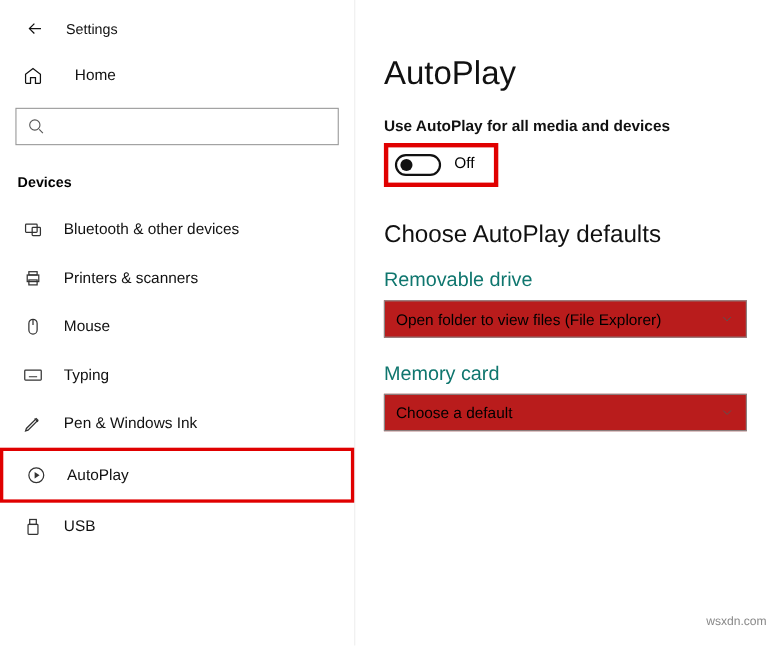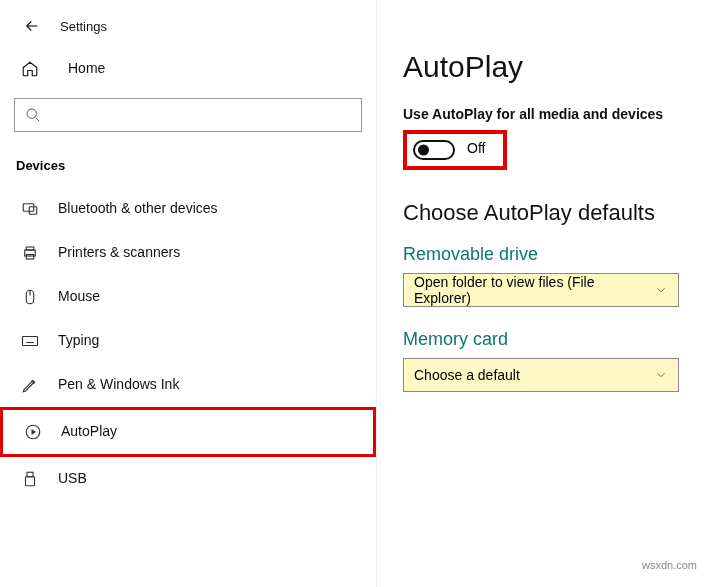--- a/index.html
+++ b/index.html
@@ -20,21 +20,21 @@
 .highlight-red { border: 3px solid #e00000; }
 .content { flex: 1; padding: 50px 26px 20px 26px; }
 .page-title { font-size: 30px; font-weight: 400; color: #111; margin-bottom: 22px; }
 .setting-label { font-size: 14px; color: #111; margin-bottom: 8px; font-weight: bold; }
 .toggle-wrap { display: inline-flex; align-items: flex-start; gap: 12px; padding: 6px 18px 6px 6px; border: 4px solid #e00000; }
 .toggle { width: 42px; height: 20px; border: 2px solid #111; border-radius: 12px; position: relative; cursor: pointer; background: #fff; }
 .toggle-knob { width: 11px; height: 11px; background: #111; border-radius: 50%; position: absolute; left: 3px; top: 50%; transform: translateY(-50%); }
 .toggle-text { font-size: 14px; }
 .subheading { font-size: 22px; font-weight: 400; color: #111; margin: 30px 0 18px 0; }
 .field-label { font-size: 18px; color: #0f766e; margin-bottom: 8px; }
-.dropdown { width: 276px; height: 34px; border: 1px solid #888; display: flex; align-items: center; justify-content: space-between; padding: 0 10px; font-size: 14px; cursor: pointer; margin-bottom: 22px; background: #fef9c3; }
+.dropdown { width: 330px; height: 34px; border: 1px solid #888; display: flex; align-items: center; justify-content: space-between; padding: 0 10px; font-size: 14px; cursor: pointer; margin-bottom: 22px; background: #b91c1c; }
 .chevron { color: #555; }
 .watermark { position: absolute; right: 8px; bottom: 16px; font-size: 11px; color: #888; }
 svg { display: block; }
 </style>
 </head>
 <body>
 
 <div class="sidebar">
   <div class="header-row">
     <div class="back-icon">

